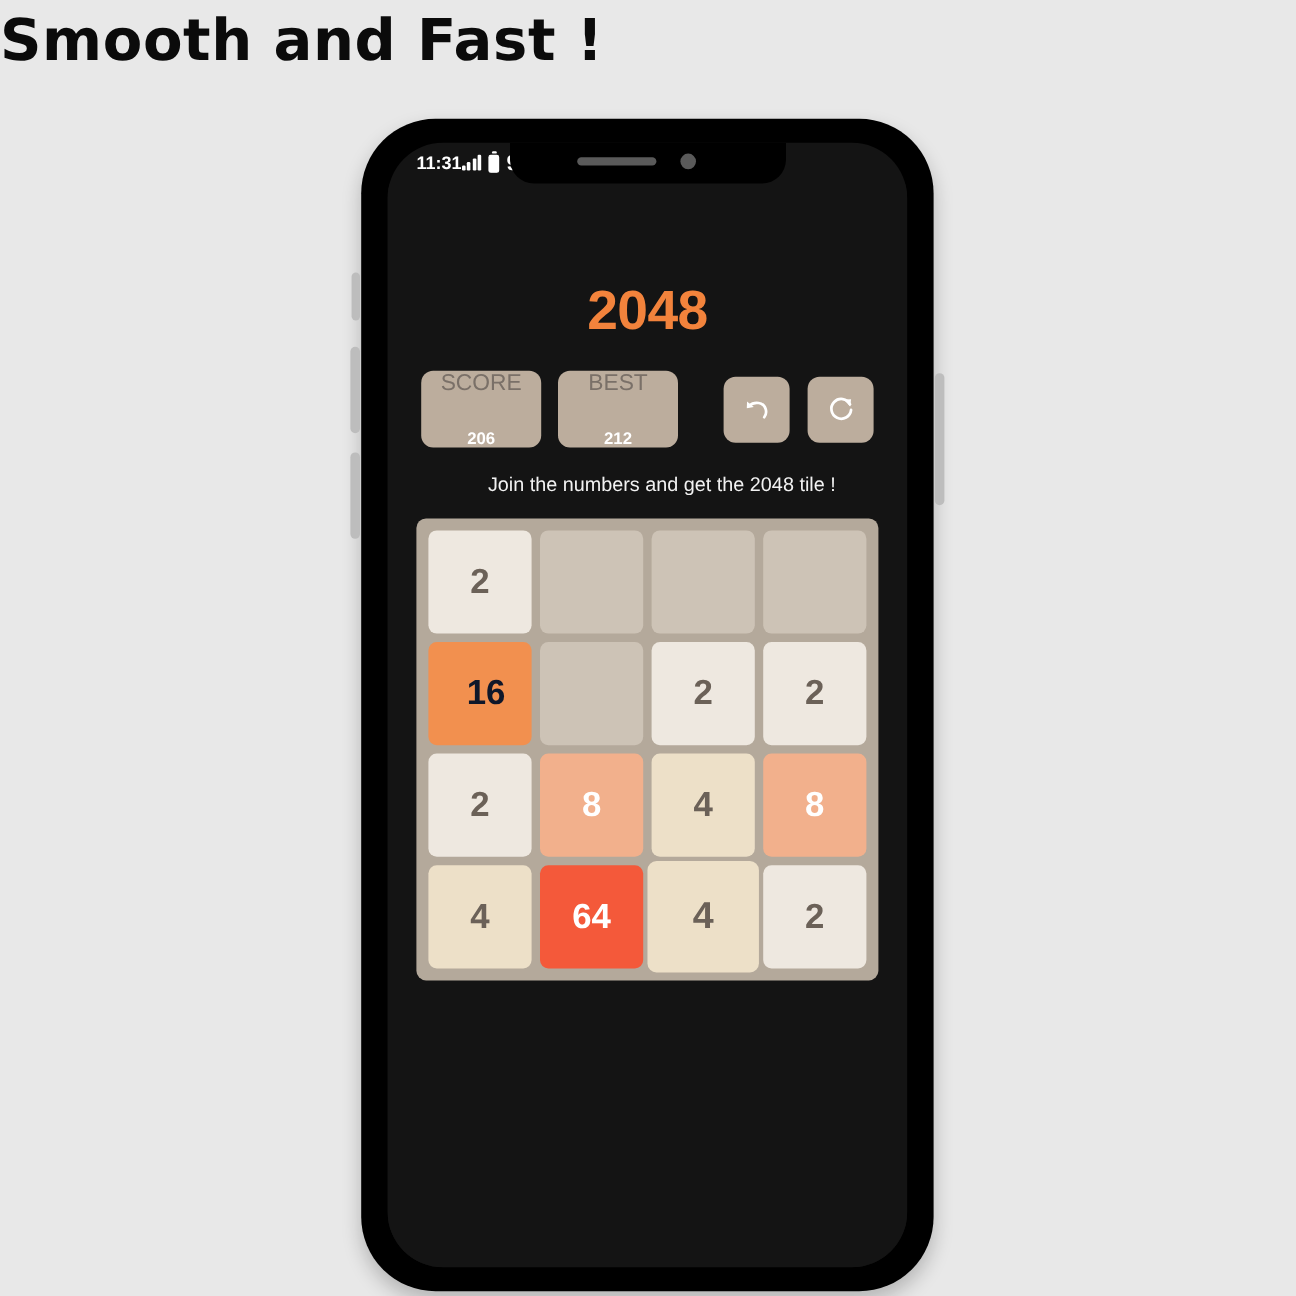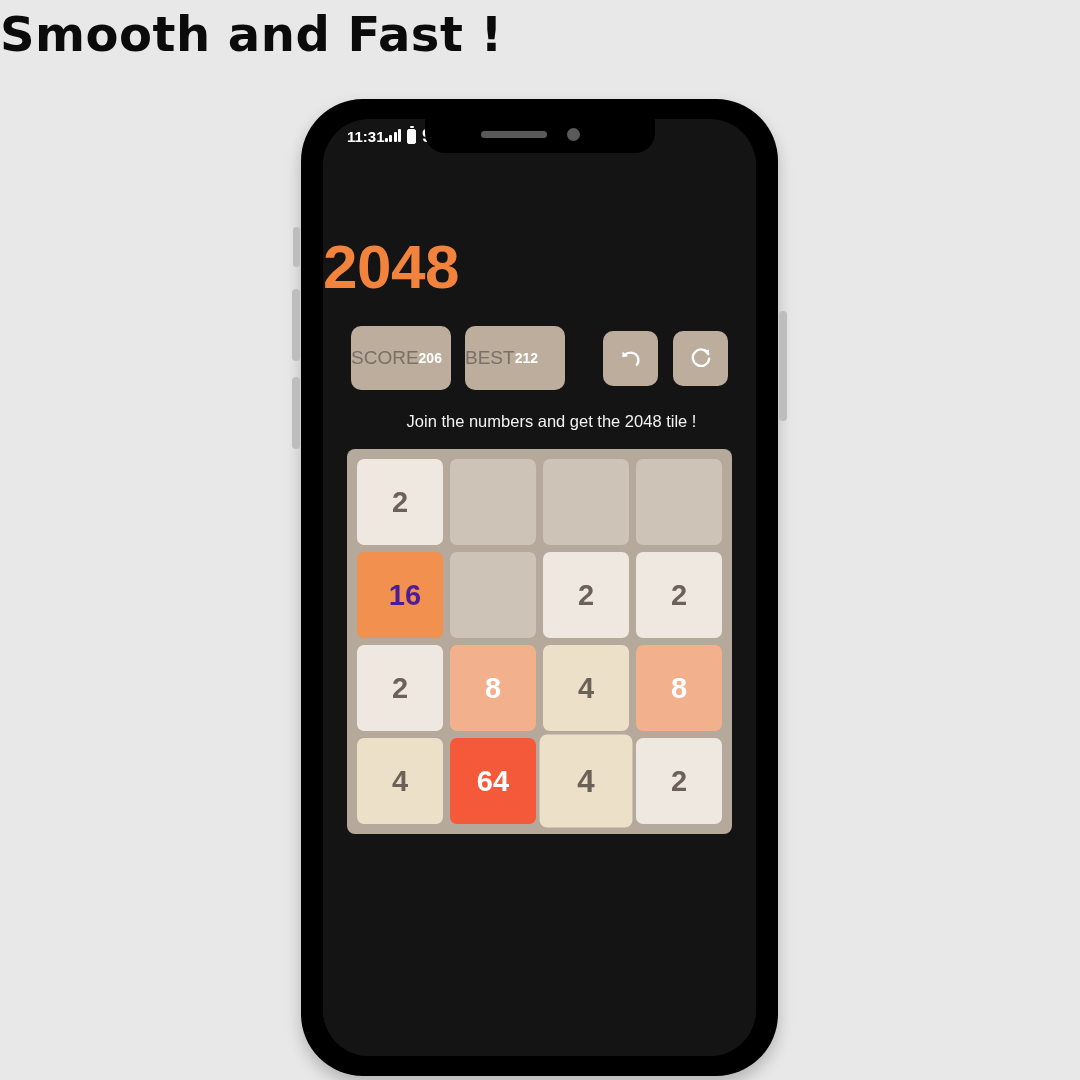--- a/index.html
+++ b/index.html
@@ -120,40 +120,41 @@
 
   
   .app {
     position: absolute;
     left: 0; top: 34px;
     width: 433px; height: 903px;
     background: #141414;
   }
   .logo {
     margin-top: 78px;
-    font-size: 62px;
+    text-align: center;
+    font-size: 46px;
     font-weight: bold;
     color: #F2833C;
     letter-spacing: -0.5px;
   }
 
   .controls {
     margin-top: 24px;
     padding: 0 28px;
     display: flex;
     align-items: center;
   }
   .score-box {
     width: 100px; height: 64px;
     background: #BCAD9D;
     border-radius: 10px;
     display: flex;
-    flex-direction: row;
-    align-items: center;
-    justify-content: flex-start;
+    flex-direction: column;
+    align-items: center;
+    justify-content: space-between;
     margin-right: 14px;
   }
   .score-label {
     font-size: 19px;
     color: #7A7068;
     line-height: 1.15;
   }
   .score-value {
     font-size: 14px;
     font-weight: bold;
@@ -278,21 +279,21 @@
 
         </div>
 
         <div class="tagline">Join the numbers and get the 2048 tile !</div>
 
         <div class="board" id="board">
             <div class="cell" style="background: rgb(238, 232, 224); color: rgb(107, 97, 88);">2</div>
             <div class="cell" style="background: rgb(205, 195, 182); color: rgb(107, 97, 88);"></div>
             <div class="cell" style="background: rgb(205, 195, 182); color: rgb(107, 97, 88);"></div>
             <div class="cell" style="background: rgb(205, 195, 182); color: rgb(107, 97, 88);"></div>
-            <div class="cell" style="background: rgb(242, 144, 79); color: #4c1d95; padding-left: 10px;">16</div>
+            <div class="cell" style="background: rgb(242, 144, 79); color: #0f172a; padding-left: 10px;">16</div>
             <div class="cell" style="background: rgb(205, 195, 182); color: rgb(107, 97, 88);"></div>
             <div class="cell" style="background: rgb(238, 232, 224); color: rgb(107, 97, 88);">2</div>
             <div class="cell" style="background: rgb(238, 232, 224); color: rgb(107, 97, 88);">2</div>
             <div class="cell" style="background: rgb(238, 232, 224); color: rgb(107, 97, 88);">2</div>
             <div class="cell" style="background: rgb(242, 176, 140); color: rgb(255, 255, 255);">8</div>
             <div class="cell" style="background: rgb(237, 224, 200); color: rgb(107, 97, 88);">4</div>
             <div class="cell" style="background: rgb(242, 176, 140); color: rgb(255, 255, 255);">8</div>
             <div class="cell" style="background: rgb(237, 224, 200); color: rgb(107, 97, 88);">4</div>
             <div class="cell" style="background: rgb(244, 89, 58); color: rgb(255, 255, 255);">64</div>
             <div class="cell pop" style="background: rgb(237, 224, 200); color: rgb(107, 97, 88);">4</div>

